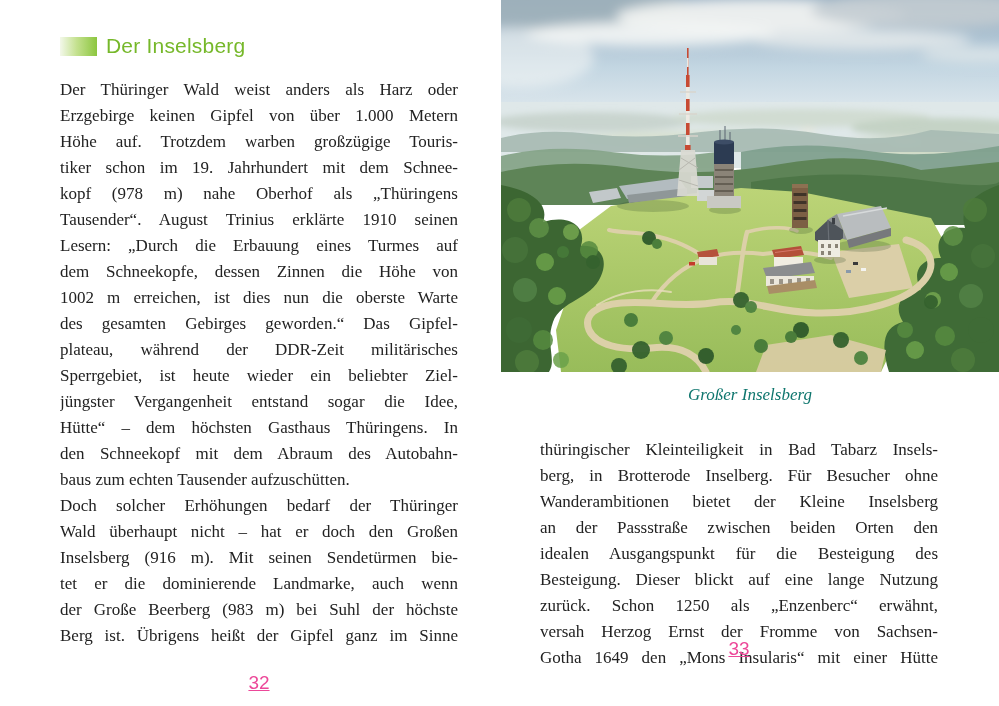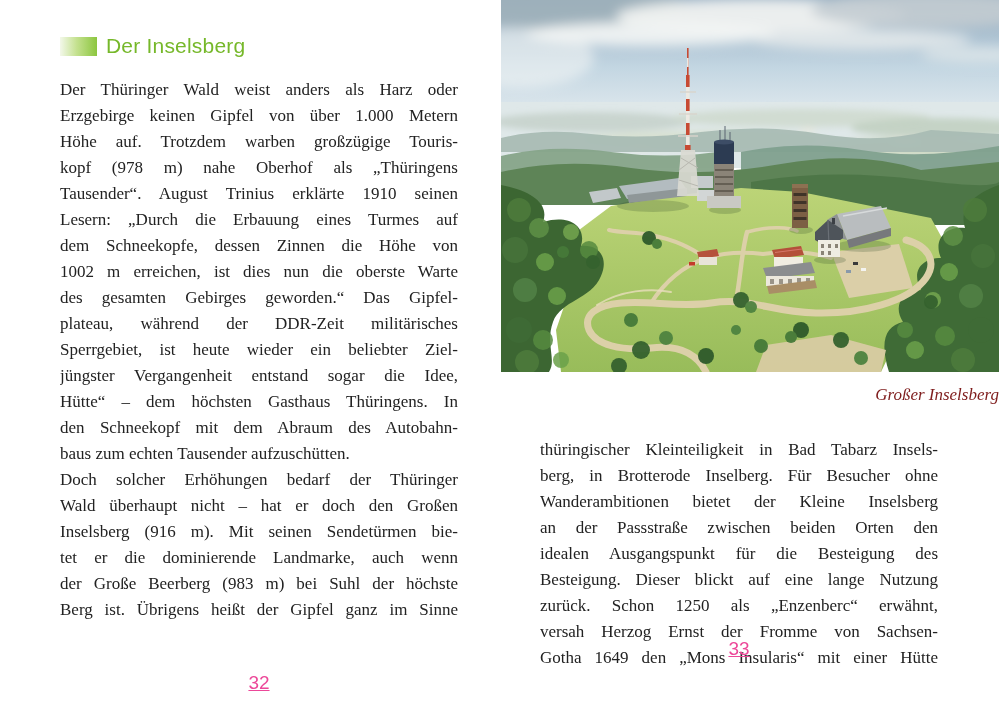--- a/index.html
+++ b/index.html
@@ -26,40 +26,41 @@
   .page-number {
     position:absolute; left:0; width:398px; top:638px; text-align:center;
     font-family:"Liberation Sans","DejaVu Sans",sans-serif;
     font-size:19px; color:#ec4899;text-decoration:underline;
   }
   
   .page-right { position:absolute; left:501px; top:0; width:498px; height:706px; }
   .photo { width:498px; height:372px; overflow:hidden; }
   .photo svg { display:block; }
   .photo-caption {
-    position:absolute; top:385px; left:0; width:498px; text-align:right;
-    font-style:italic; font-size:17px; color:#7f1d1d; margin:0;
+    position:absolute; top:385px; left:0; width:498px; text-align:center;
+    font-style:italic; font-size:17px; color:#0f766e; margin:0;
   }
   .page-right .body-text { position:absolute; top:437px; left:39px; width:398px; }
   .page-right .page-number { left:39px; }
 </style>
 </head>
 <body>
 
 <div class="spread">
 
   <section class="page-left">
     <header class="chapter-heading">
       <span class="heading-bar"></span>
       <h1 class="chapter-title">Der Inselsberg</h1>
     </header>
     <div class="body-text">
       <div class="tl">Der Thüringer Wald weist anders als Harz oder</div>
       <div class="tl">Erzgebirge keinen Gipfel von über 1.000 Metern</div>
       <div class="tl">Höhe auf. Trotzdem warben großzügige Touris-</div>
+      <div class="tl">tiker schon im 19. Jahrhundert mit dem Schnee-</div>
       <div class="tl">kopf (978 m) nahe Oberhof als „Thüringens</div>
       <div class="tl">Tausender“. August Trinius erklärte 1910 seinen</div>
       <div class="tl">Lesern: „Durch die Erbauung eines Turmes auf</div>
       <div class="tl">dem Schneekopfe, dessen Zinnen die Höhe von</div>
       <div class="tl">1002 m erreichen, ist dies nun die oberste Warte</div>
       <div class="tl">des gesamten Gebirges geworden.“ Das Gipfel-</div>
       <div class="tl">plateau, während der DDR-Zeit militärisches</div>
       <div class="tl">Sperrgebiet, ist heute wieder ein beliebter Ziel-</div>
       <div class="tl">jüngster Vergangenheit entstand sogar die Idee,</div>
       <div class="tl">Hütte“ – dem höchsten Gasthaus Thüringens. In</div>

